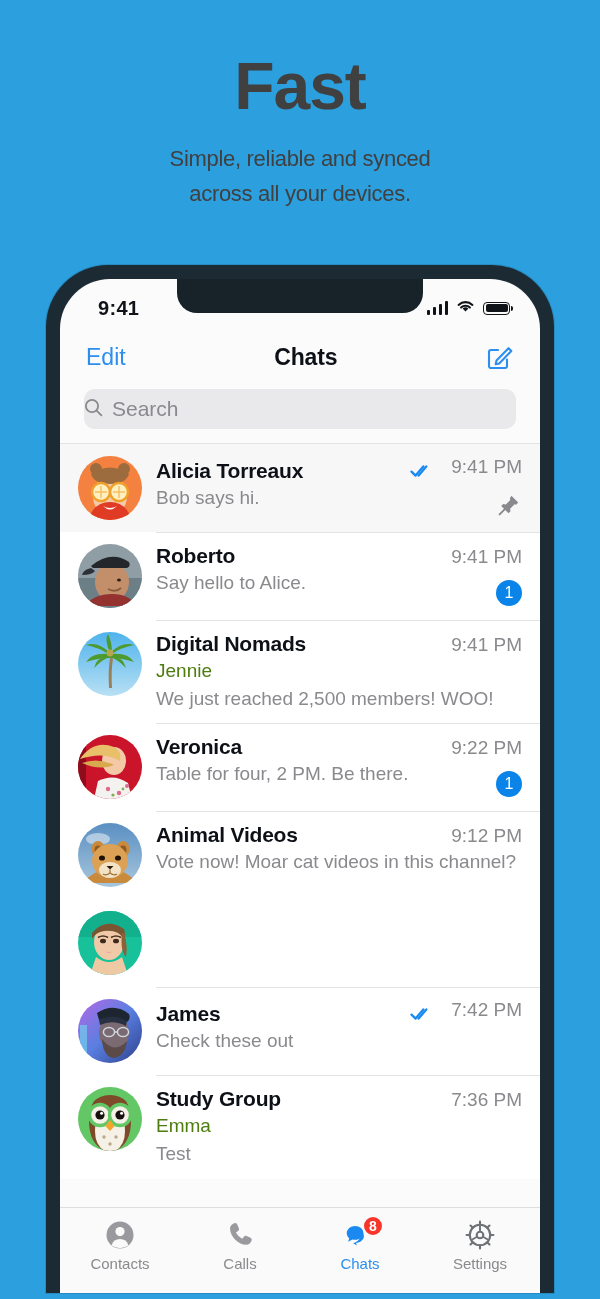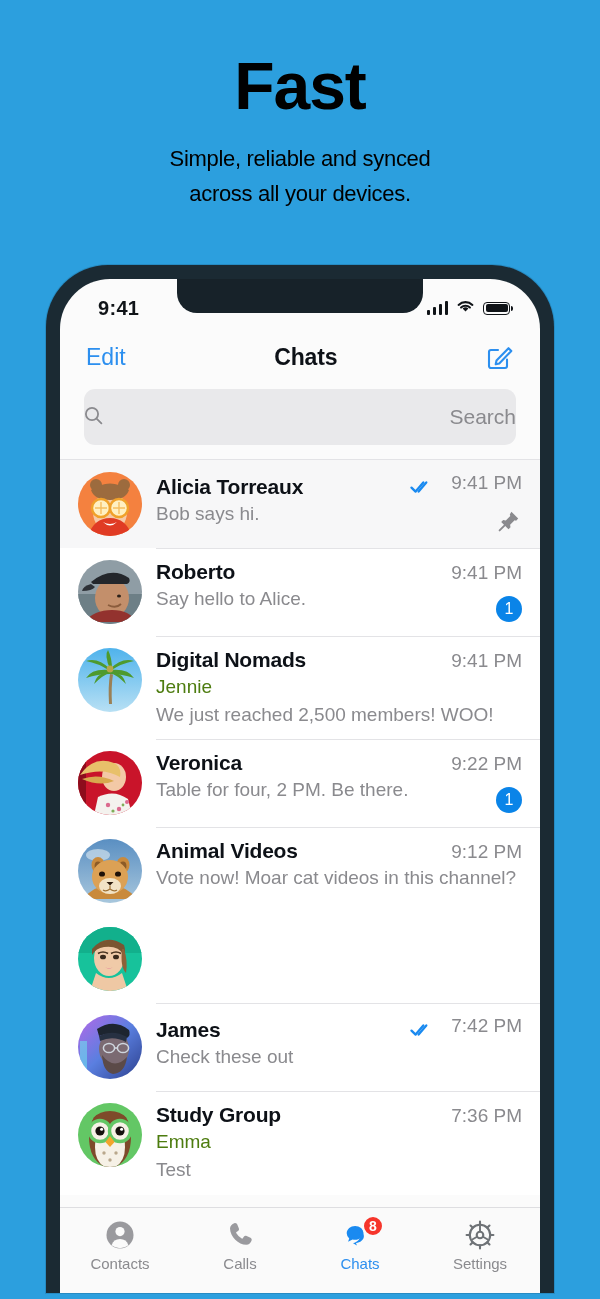--- a/index.html
+++ b/index.html
@@ -5,21 +5,21 @@
   * { margin:0; padding:0; box-sizing:border-box; }
   html,body { width:600px; height:1299px; }
   body {
     background:#2c9fde;
     font-family:"Liberation Sans", sans-serif;
     overflow:hidden;
     position:relative;
   }
 
   
-  .hero { width:600px; padding-top:52px; text-align:center; color:#000000; }
+  .hero { width:600px; padding-top:52px; text-align:center; color:#404040; }
   .hero-title {
     font-size:66px; font-weight:bold; letter-spacing:-1px; line-height:1.05;
   }
   .hero-sub {
     margin-top:20px; font-size:22px; font-weight:normal; line-height:1.6;
     letter-spacing:-0.3px;
   }
 
   
   .phone {
@@ -65,22 +65,22 @@
     height:52px; display:flex; align-items:center; justify-content:space-between;
     padding:0 26px; background:#fbfbfb;
   }
   .nav-edit { font-size:23px; color:#2c8fef; }
   .nav-title { font-size:23px; font-weight:bold; color:#0d1117; letter-spacing:-.2px; }
   .nav-compose { width:28px; height:28px; }
 
   
   .search-wrap { padding:6px 24px 14px 24px; background:#fbfbfb; }
   .search-box {
-    height:56px; background:#e9e9eb; border-radius:11px;
-    display:flex; align-items:center; justify-content:space-between; gap:9px;
+    height:40px; background:#e9e9eb; border-radius:11px;
+    display:flex; align-items:center; justify-content:flex-start; gap:9px;
   }
   .search-ph { font-size:21px; color:#8a8a8e; }
 
   
   .chat-list { background:#ffffff; border-top:1px solid #e3e3e6; }
   .chat-row {
     display:flex; padding:12px 18px 12px 18px; position:relative;
     background:#ffffff;
   }
   .chat-row.pinned { background:#f7f7f8; }

